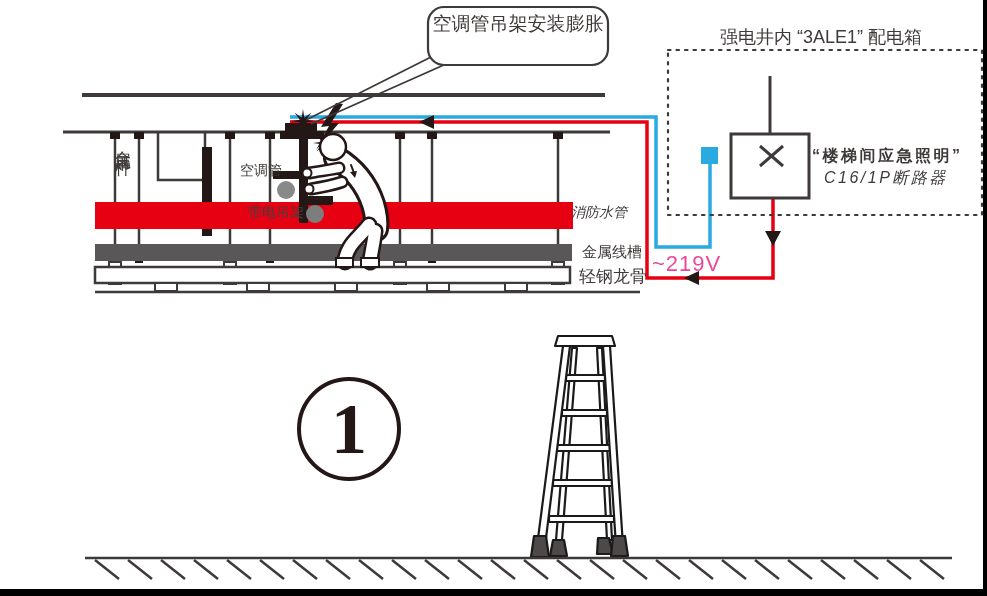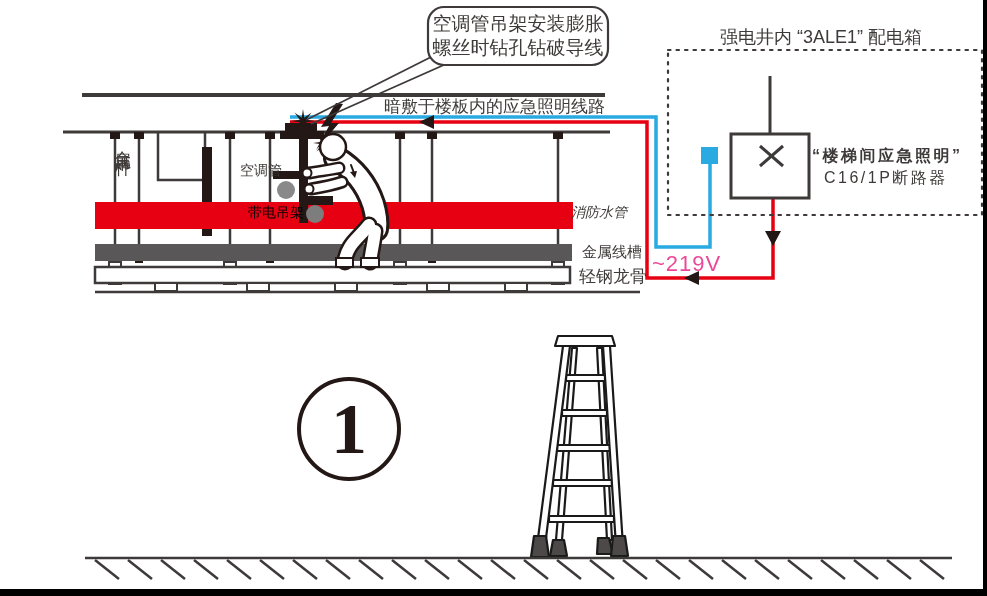--- a/index.html
+++ b/index.html
@@ -6,26 +6,26 @@
   body{width:987px;height:596px;overflow:hidden;position:relative;
        font-family:"Liberation Sans", sans-serif;color:#3e3a39;}
   .stage{position:absolute;left:0;top:0;width:987px;height:456px;border-radius:19px;}
   svg{position:absolute;left:0;top:0;}
   .lbl{position:absolute;white-space:nowrap;color:#3e3a39;}
   .callout-text{position:absolute;left:429px;top:12px;width:178px;
       text-align:center;font-size:19px;line-height:24px;font-weight:500;}
   .wire-lbl{left:384px;top:95px;font-size:17px;}
   .panel-title{left:660px;top:25px;width:322px;text-align:center;font-size:18px;}
   .breaker-name{left:812px;top:146px;font-size:16px;letter-spacing:2.5px;font-weight:bold;}
-  .breaker-spec{left:824px;top:168px;font-size:16px;letter-spacing:2.5px;}
+  .breaker-spec{left:824px;top:168px;font-size:16px;letter-spacing:2.5px;font-style:italic;}
   .voltage{left:652px;top:251px;font-size:22px;color:#ec4899;letter-spacing:1px;}
   .rod-lbl{left:111px;top:137px;font-size:17px;writing-mode:vertical-rl;
       text-orientation:upright;letter-spacing:3px;}
   .acpipe-lbl{left:240px;top:162px;font-size:14px;}
-  .livehanger-lbl{left:248px;top:204px;font-size:14px;color:#000000;}
+  .livehanger-lbl{left:248px;top:204px;font-size:14px;color:#404040;}
   .firepipe-lbl{left:571px;top:204px;font-size:14px;font-style:italic;}
   .tray-lbl{left:582px;top:243px;font-size:15px;}
   .keel-lbl{left:579px;top:265px;font-size:17px;}
   .ceiling-lbl{left:127px;top:298px;font-size:18px;}
   .fig-badge{position:absolute;left:297px;top:377px;width:96px;height:96px;
       border:4px solid #231815;border-radius:50%;display:flex;align-items:center;
       justify-content:center;font-family:"Liberation Serif", serif;font-weight:bold;
       font-size:72px;color:#231815;}
   .border-right{position:absolute;right:0;top:0;width:4px;height:596px;background:#000;}
   .border-bottom{position:absolute;left:0;top:589px;width:987px;height:7px;background:#000;}
@@ -209,24 +209,22 @@
         <line x1="788" y1="560" x2="812" y2="579"></line>
     <line x1="821" y1="560" x2="845" y2="579"></line>
         <line x1="854" y1="560" x2="878" y2="579"></line>
     <line x1="887" y1="560" x2="911" y2="579"></line>
         <line x1="920" y1="560" x2="944" y2="579"></line>
   </g>
 </svg>
 
 <div class="callout-text">
   <div>空调管吊架安装膨胀</div>
-  <div>螺丝时钻孔钻破导线</div>
 </div>
 
-<div class="lbl wire-lbl">暗敷于楼板内的应急照明线路</div>
 <div class="lbl panel-title">强电井内 “3ALE1” 配电箱</div>
 <div class="lbl breaker-name">“楼梯间应急照明”</div>
 <div class="lbl breaker-spec">C16/1P断路器</div>
 <div class="lbl voltage">~219V</div>
 <div class="lbl rod-lbl">金属吊杆</div>
 <div class="lbl acpipe-lbl">空调管</div>
 <div class="lbl livehanger-lbl">带电吊架</div>
 <div class="lbl firepipe-lbl">消防水管</div>
 <div class="lbl tray-lbl">金属线槽</div>
 <div class="lbl keel-lbl">轻钢龙骨</div>

